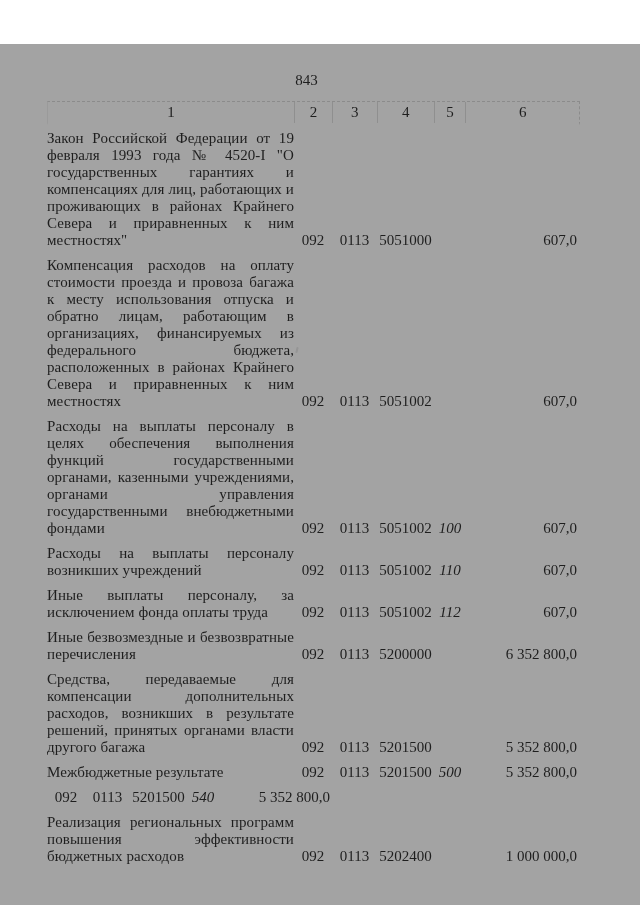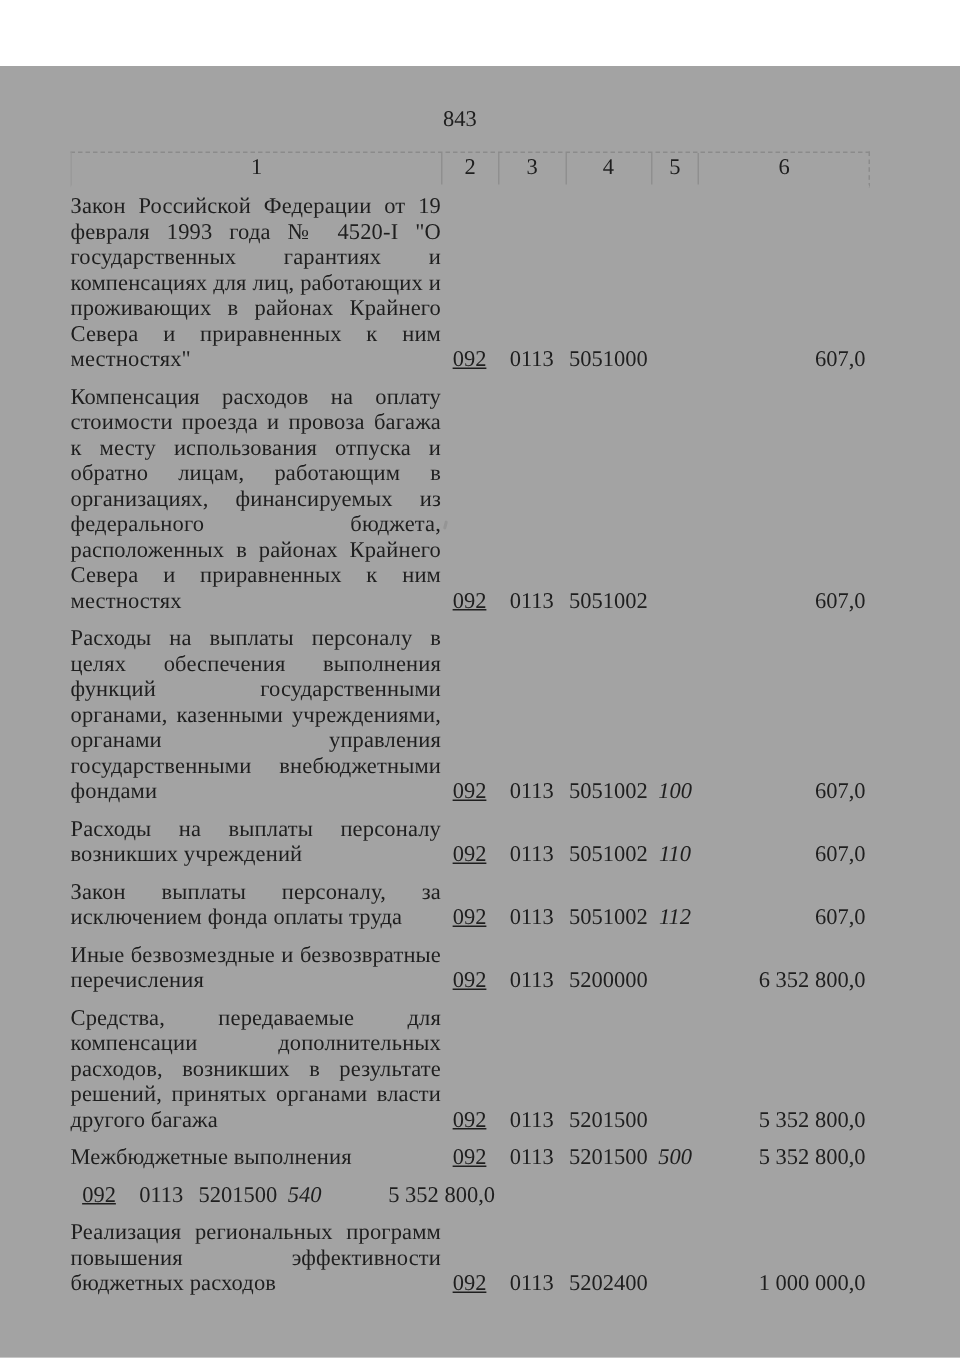--- a/index.html
+++ b/index.html
@@ -78,21 +78,21 @@
   }
   .c1 {
     width: 247px;
     text-align: justify;
     letter-spacing: 0.1px;
   }
   .c2, .c3, .c4, .c5 {
     text-align: center;
     white-space: nowrap;
   }
-  .c2 { width: 38px; text-decoration: underline; }
+  .c2 { width: 38px; }
   .c3 { width: 45px; }
   .c4 { width: 57px; }
   .c5 { width: 32px; font-style: italic; }
   .c6 {
     width: 114px;
     text-align: right;
     padding-right: 3px;
     white-space: nowrap;
   }
   
@@ -151,21 +151,21 @@
   </div>
       <div class="row">
     <div class="cell c1">Расходы на выплаты персоналу возникших учреждений</div>
     <div class="cell c2">092</div>
     <div class="cell c3">0113</div>
     <div class="cell c4">5051002</div>
     <div class="cell c5">110</div>
     <div class="cell c6">607,0</div>
   </div>
       <div class="row">
-    <div class="cell c1">Закон выплаты персоналу, за исключением фонда оплаты труда</div>
+    <div class="cell c1">Иные выплаты персоналу, за исключением фонда оплаты труда</div>
     <div class="cell c2">092</div>
     <div class="cell c3">0113</div>
     <div class="cell c4">5051002</div>
     <div class="cell c5">112</div>
     <div class="cell c6">607,0</div>
   </div>
       <div class="row">
     <div class="cell c1">Иные безвозмездные и безвозвратные перечисления</div>
     <div class="cell c2">092</div>
     <div class="cell c3">0113</div>
@@ -175,21 +175,21 @@
   </div>
       <div class="row">
     <div class="cell c1">Средства, передаваемые для компенсации дополнительных расходов, возникших в результате решений, принятых органами власти другого багажа</div>
     <div class="cell c2">092</div>
     <div class="cell c3">0113</div>
     <div class="cell c4">5201500</div>
     <div class="cell c5"></div>
     <div class="cell c6">5 352 800,0</div>
   </div>
       <div class="row">
-    <div class="cell c1">Межбюджетные выполнения</div>
+    <div class="cell c1">Межбюджетные результате</div>
     <div class="cell c2">092</div>
     <div class="cell c3">0113</div>
     <div class="cell c4">5201500</div>
     <div class="cell c5">500</div>
     <div class="cell c6">5 352 800,0</div>
   </div>
       <div class="row">
     <div class="cell c2">092</div>
     <div class="cell c3">0113</div>
     <div class="cell c4">5201500</div>

